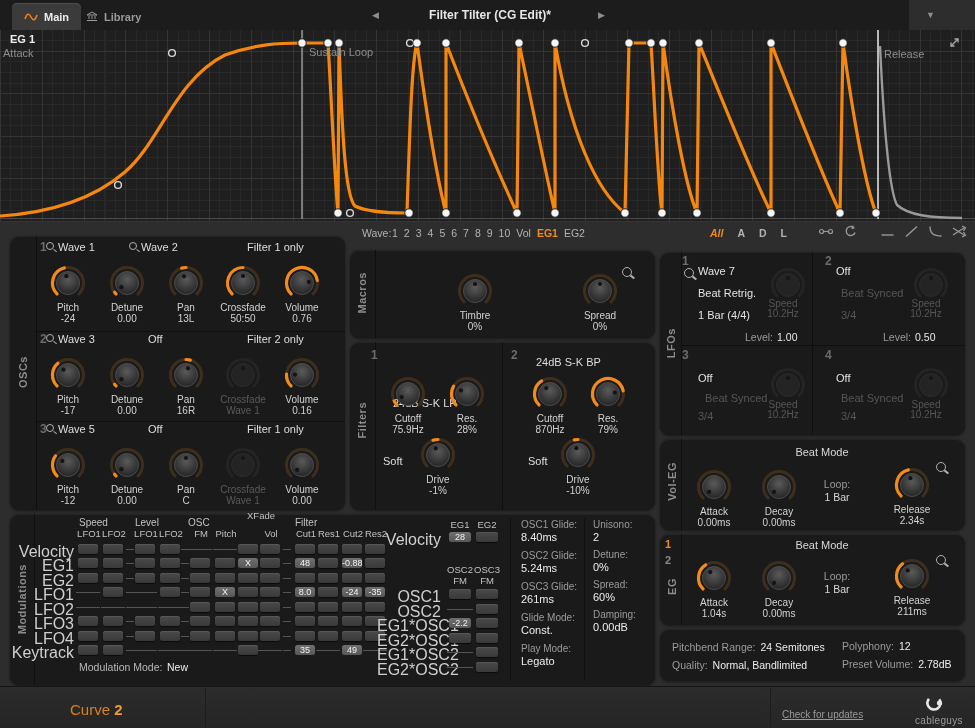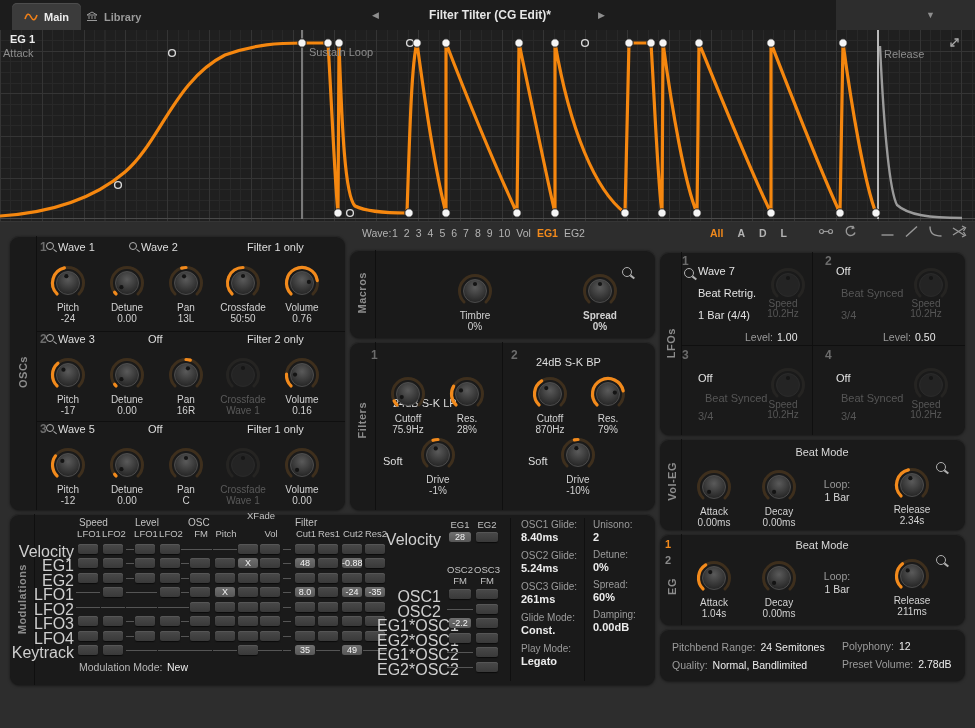--- a/index.html
+++ b/index.html
@@ -1,20 +1,20 @@
 <!DOCTYPE html>
 <html><head>
 <meta charset="utf-8">
 <style>
   html,body{margin:0;padding:0;background:#2d2d2d;}
   #app{position:relative;width:975px;height:728px;background:#2d2d2d;overflow:hidden;
        font-family:"Liberation Sans","DejaVu Sans",sans-serif;-webkit-font-smoothing:antialiased;}
   .abs{position:absolute;}
   
-  .topbar{position:absolute;left:0;top:0;width:836px;height:30px;background:#1c1c1c;border-bottom:1px solid #0e0e0e;}
+  .topbar{position:absolute;left:0;top:0;width:909px;height:30px;background:#1c1c1c;border-bottom:1px solid #0e0e0e;}
   .tab{position:absolute;top:3px;height:27px;display:flex;align-items:center;gap:6px;padding:0 12px;
        border-radius:5px 5px 0 0;color:#9a9a9a;font-size:11px;font-weight:bold;cursor:default;}
   .tab-active{background:#3b3b3b;color:#ececec;box-shadow:inset 0 1px 0 #4d4d4d;}
   .navarrow{position:absolute;top:10px;font-size:9px;color:#8e8e8e;}
   .preset-title{position:absolute;left:398px;top:8px;width:184px;text-align:center;color:#e6e6e6;font-size:12px;font-weight:bold;}
   .menuarrow{position:absolute;left:926px;top:10px;font-size:9px;color:#8e8e8e;}
   
   .graph{position:absolute;left:0;top:30px;width:975px;height:192px;background-color:#1f1f1f;
     background-image:
       repeating-linear-gradient(90deg,#353535 0 1px,transparent 1px 41.8px),
@@ -22,21 +22,21 @@
       repeating-linear-gradient(90deg,#282828 0 1px,transparent 1px 10.45px),
       repeating-linear-gradient(0deg,#282828 0 1px,transparent 1px 10.65px);}
   .gtext{position:absolute;font-size:11px;color:#8d8d8d;}
   .gtitle{position:absolute;font-size:11px;font-weight:bold;color:#ececec;}
   
   .wrow{position:absolute;top:227px;font-size:10.5px;color:#b3b3b3;}
   .wflex{display:flex;align-items:center;}
   .witem{color:#b3b3b3;}
   .witem.on{color:#f28a1c;font-weight:bold;}
   .wmode{font-weight:bold;color:#b3b3b3;}
-  .wmode.on{color:#f28a1c;}
+  .wmode.on{color:#f28a1c;font-style:italic;}
   
   .panel{position:absolute;background:#1a1a1a;border-radius:9px;
          box-shadow:inset 0 1px 0 rgba(255,255,255,0.05),0 1px 3px rgba(0,0,0,0.5);}
   .vlabel{position:absolute;writing-mode:vertical-rl;transform:rotate(180deg);
           font-size:11px;font-weight:bold;color:#8d8d8d;letter-spacing:.5px;}
   .divv{position:absolute;width:1px;background:#0f0f0f;}
   .divh{position:absolute;height:1px;background:#0f0f0f;}
   .secnum{position:absolute;font-size:12px;font-weight:bold;color:#6c6c6c;}
   .hlabel{position:absolute;font-size:11px;color:#dedede;}
   .dimtext{color:#565656 !important;}
@@ -55,21 +55,21 @@
   
   .mslot{position:absolute;width:20px;height:10px;border-radius:2.5px;
          background:linear-gradient(#4a4a4a,#393939);box-shadow:inset 0 1px 0 #565656,0 1px 1px rgba(0,0,0,0.6);}
   .mval{position:absolute;width:20px;height:10px;border-radius:2.5px;background:linear-gradient(#707070,#575757);
         color:#f2f2f2;font-size:9px;line-height:10px;text-align:center;}
   .mline{position:absolute;height:1px;background:#555;}
   .mhead{position:absolute;font-size:9.5px;color:#c2c2c2;}
   .mghead{position:absolute;font-size:10px;color:#c2c2c2;}
   .mrowl{position:absolute;font-size:16px;color:#cfcfcf;text-align:right;}
   .pairl{position:absolute;font-size:10px;color:#9b9b9b;}
-  .pairv{position:absolute;font-size:11px;color:#ececec;font-weight:bold;}
+  .pairv{position:absolute;font-size:11px;color:#ececec;}
   .setl{font-size:10.5px;color:#9b9b9b;}
   .setv{font-size:10.5px;color:#ececec;margin-left:5px;}
   
   .lfotext{position:absolute;font-size:11px;color:#e2e2e2;}
   .lfolevel{position:absolute;font-size:10.5px;}
   .lfolevel .ll{color:#9a9a9a;padding-left:40px;}
   .lfolevel .lv{color:#e8e8e8;margin-left:4px;}
   .speedlbl{position:absolute;width:56px;text-align:center;font-size:10px;line-height:10px;color:#565656;}
   
   .footer{position:absolute;left:0;top:686px;width:975px;height:42px;background:linear-gradient(#2c2c2c,#252525);border-top:1px solid #141414;}
@@ -390,21 +390,21 @@
   <div class="mag" style="left:622px;top:267px;"></div>
   <div class="knob" style="left:446px;top:269px;">
       <svg width="44" height="44" viewBox="-22 -22 44 44">
         <path d="M -10.96 10.96 A 15.5 15.5 0 1 1 10.96 10.96" stroke="#3e2f1d" stroke-width="3" fill="none" stroke-linecap="round"></path>
         <circle r="11.5" fill="url(#knobgrad)" stroke="#565656" stroke-width="0.8"></circle>
         <circle cx="0" cy="-7" r="2.1" fill="#141414"></circle>
       </svg>
       <div class="kl">Timbre</div>
       <div class="kv">0%</div>
     </div>
-  <div class="knob" style="left:571px;top:269px;font-weight:bold;">
+  <div class="knob" style="left:571px;top:269px;">
       <svg width="44" height="44" viewBox="-22 -22 44 44">
         <path d="M -10.96 10.96 A 15.5 15.5 0 1 1 10.96 10.96" stroke="#3e2f1d" stroke-width="3" fill="none" stroke-linecap="round"></path>
         <circle r="11.5" fill="url(#knobgrad)" stroke="#565656" stroke-width="0.8"></circle>
         <circle cx="0" cy="-7" r="2.1" fill="#141414"></circle>
       </svg>
       <div class="kl">Spread</div>
       <div class="kv">0%</div>
     </div>
 
   <div class="panel" style="left:350px;top:342px;width:305px;height:168px;">
@@ -841,14 +841,25 @@
       <div class="pairl" style="left: 593px; top: 519px;">Unisono:</div>
       <div class="pairv" style="left: 593px; top: 531px;">2</div>
       <div class="pairl" style="left: 593px; top: 549px;">Detune:</div>
       <div class="pairv" style="left: 593px; top: 561px;">0%</div>
       <div class="pairl" style="left: 593px; top: 579px;">Spread:</div>
       <div class="pairv" style="left: 593px; top: 591px;">60%</div>
       <div class="pairl" style="left: 593px; top: 609px;">Damping:</div>
       <div class="pairv" style="left: 593px; top: 621px;">0.00dB</div>
     </div>
 
+  <div class="footer">
+    <div class="divv" style="left:205px;top:1px;height:41px;background:#1d1d1d;"></div>
+    <div class="divv" style="left:770px;top:1px;height:41px;background:#1d1d1d;"></div>
+    <div class="brand" style="left:70px;top:14px;"><span>Curve </span><b>2</b></div>
+    <div class="flink" style="left:782px;top:22px;">Check for updates</div>
+    <svg class="abs" style="left:924px;top:7px;" width="22" height="20" viewBox="0 0 22 20">
+      <circle cx="10" cy="9" r="6.5" fill="none" stroke="#e6e6e6" stroke-width="2.6" stroke-dasharray="28 13" transform="rotate(-35 10 9)"></circle>
+      <circle cx="15.5" cy="9" r="2.6" fill="#e6e6e6"></circle>
+    </svg>
+    <div class="abs" style="left:915px;top:28px;font-size:10px;color:#9a9a9a;letter-spacing:.3px;">cableguys</div>
+  </div>
 
 </div>
 
 </body></html>

